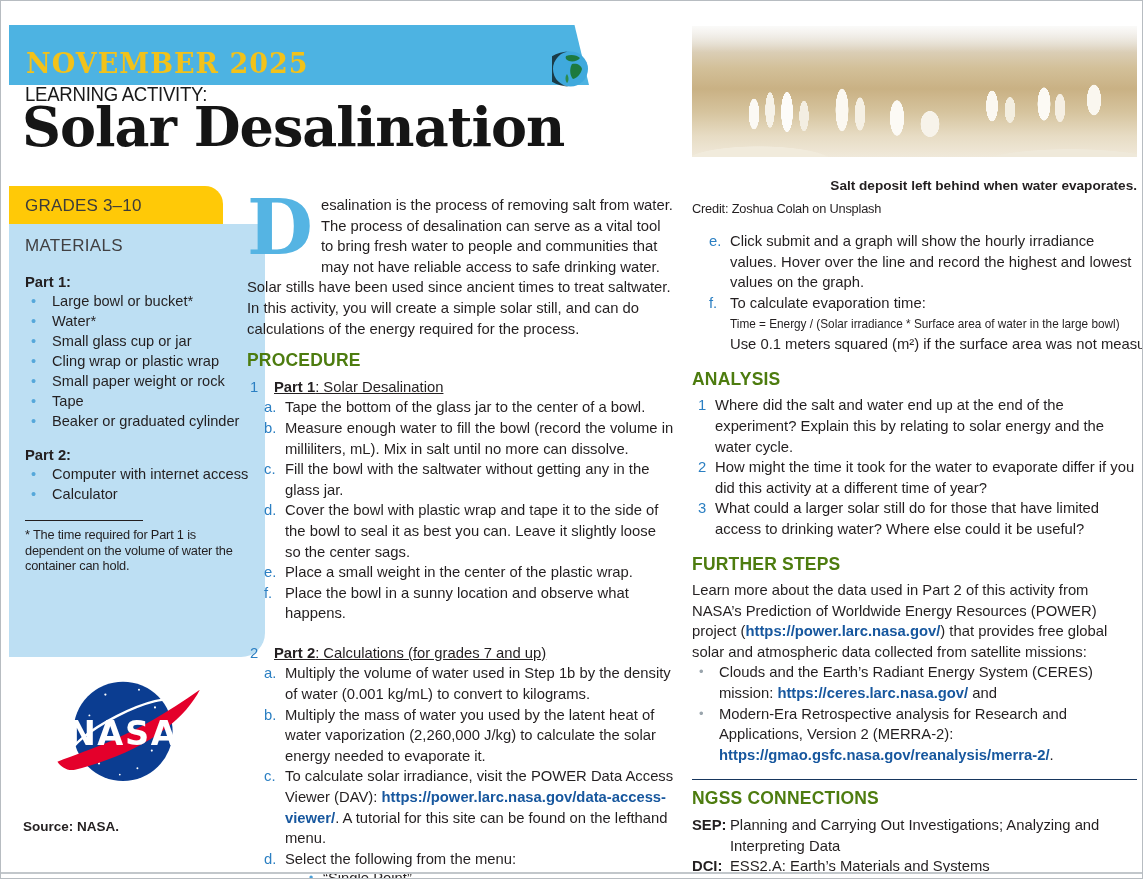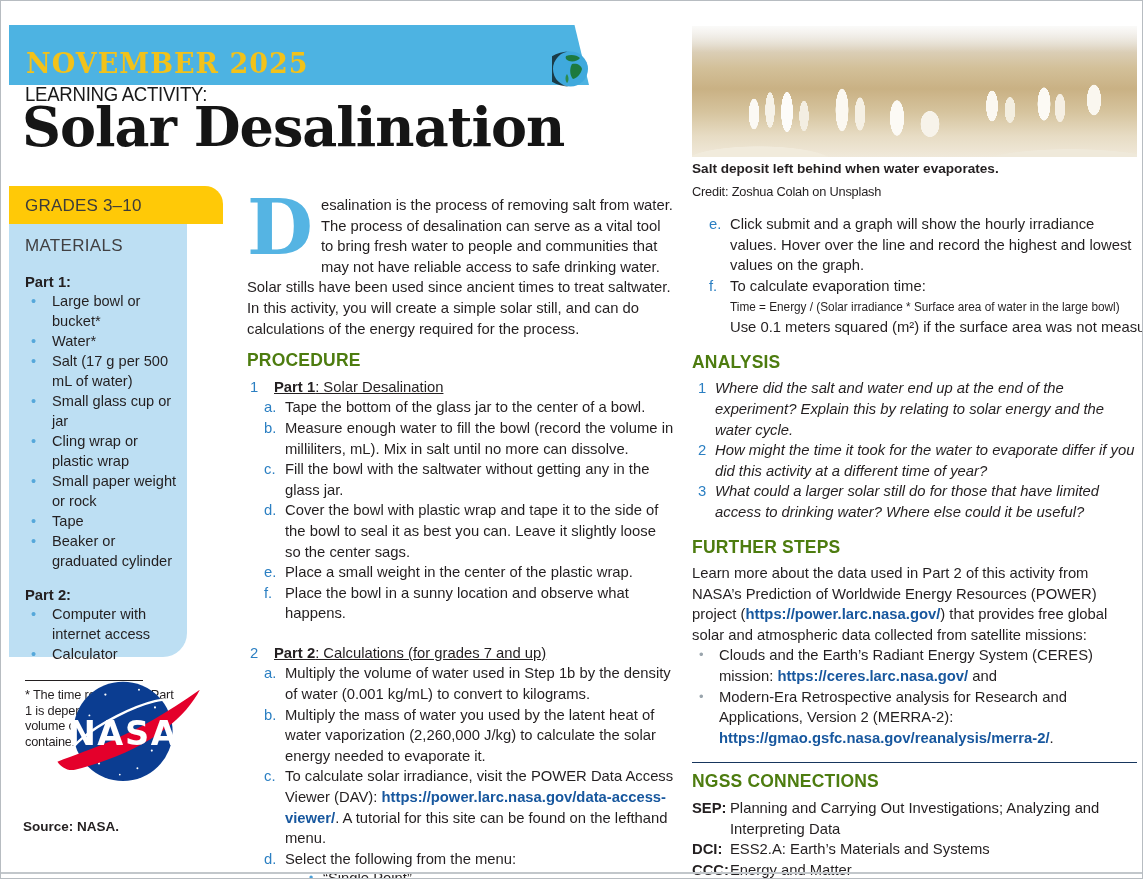--- a/index.html
+++ b/index.html
@@ -22,21 +22,21 @@
             transform:scaleX(.93); transform-origin:left center; white-space:nowrap;
             letter-spacing:-0.3px; }
   .title  { position:absolute; left:21px; top:94px; font-family:"DejaVu Serif", serif;
             font-weight:700; font-size:54px; letter-spacing:-1px; color:#151515;
             white-space:nowrap; }
 
   
   .grades-tab { position:absolute; left:8px; top:185px; width:214px; height:38px;
             background:#ffc907; border-radius:0 18px 0 0;
             font-size:17px; color:#3c3c3b; padding:10px 12px 0 16px; letter-spacing:.2px; }
-  .materials  { position:absolute; left:8px; top:223px; width:178px; height:433px;
+  .materials  { position:absolute; left:8px; top:223px; width:256px; height:433px;
             background:#bddff3; border-radius:0 0 24px 0; padding:12px 10px 0 16px;
             font-size:14.6px; }
   .materials .m-head { font-size:17px; color:#414042; letter-spacing:.3px; margin-bottom:18px; }
   .materials .p-label { font-weight:700; font-size:14.8px; margin-bottom:1px; }
   .materials ul { list-style:none; }
   .materials li { position:relative; padding-left:27px; line-height:20px; }
   .materials li::before { content:"•"; position:absolute; left:6px; color:#56a8da; }
   .materials .part2-block { margin-top:16px; }
   .footnote { margin-top:16px; }
   .footnote .rule { width:118px; border-top:1.6px solid #231f20; margin-bottom:6px; }
@@ -89,26 +89,26 @@
       radial-gradient(16px 22px at 238px 98px,#f7f3ea 0 58%, transparent 60%),
       radial-gradient(10px 26px at 300px 80px,#fbf8f1 0 58%, transparent 60%),
       radial-gradient(9px 22px at 318px 84px, #f3eee0 0 58%, transparent 60%),
       radial-gradient(11px 28px at 352px 78px,#fcfaf4 0 58%, transparent 60%),
       radial-gradient(9px 24px at 368px 82px, #f5efe3 0 58%, transparent 60%),
       radial-gradient(12px 26px at 402px 74px,#faf7ef 0 58%, transparent 60%),
       radial-gradient(120px 26px at 15% 104%, #f1ebdc 0 60%, transparent 62%),
       radial-gradient(160px 30px at 85% 108%, #efe9da 0 60%, transparent 62%),
       linear-gradient(180deg, #e9e6df 0%, #ded5c4 14%, #d3c099 32%, #c9b184 48%, #d6c49e 66%, #e7dcc4 84%, #f0e9da 100%);
   }
-  .caption { font-weight:700; font-size:13.6px; margin-top:2px; }
+  .caption { font-weight:700; font-size:13.6px; margin-top:19px;text-align:right; }
   .credit  { font-size:12.8px; letter-spacing:-0.2px; margin-top:2px; margin-bottom:12px; }
 
   .q-row { display:flex; }
   .q-num { color:#2b7fc2; width:17px; flex:none; margin-left:6px; text-align:left; }
-  .q-text { flex:1;font-style:italic; }
+  .q-text { flex:1; }
 
   .fs-bullets { list-style:none; }
   .fs-bullets li { position:relative; padding-left:27px; line-height:20.6px; }
   .fs-bullets li::before { content:"•"; position:absolute; left:7px; color:#9aa5ad; font-size:13px; }
 
   .hrule { border:none; border-top:1.6px solid #17365d; margin:14px 0 8px 0; }
 
   .ngss-row { display:flex; }
   .ngss-label { font-weight:700; width:38px; flex:none; }
   .ngss-text { flex:1; }
@@ -133,21 +133,20 @@
   <div class="kicker">LEARNING ACTIVITY:</div>
   <h1 class="title">Solar Desalination</h1>
 
   <div class="grades-tab">GRADES 3–10</div>
   <div class="materials">
     <div class="m-head">MATERIALS</div>
     <div class="p-label">Part 1:</div>
     <ul>
       <li>Large bowl or bucket*</li>
       <li>Water*</li>
-      <li>Salt (17 g per 500 mL of water)</li>
       <li>Small glass cup or jar</li>
       <li>Cling wrap or plastic wrap</li>
       <li>Small paper weight or rock</li>
       <li>Tape</li>
       <li>Beaker or graduated cylinder</li>
     </ul>
     <div class="part2-block">
       <div class="p-label">Part 2:</div>
       <ul>
         <li>Computer with internet access</li>

